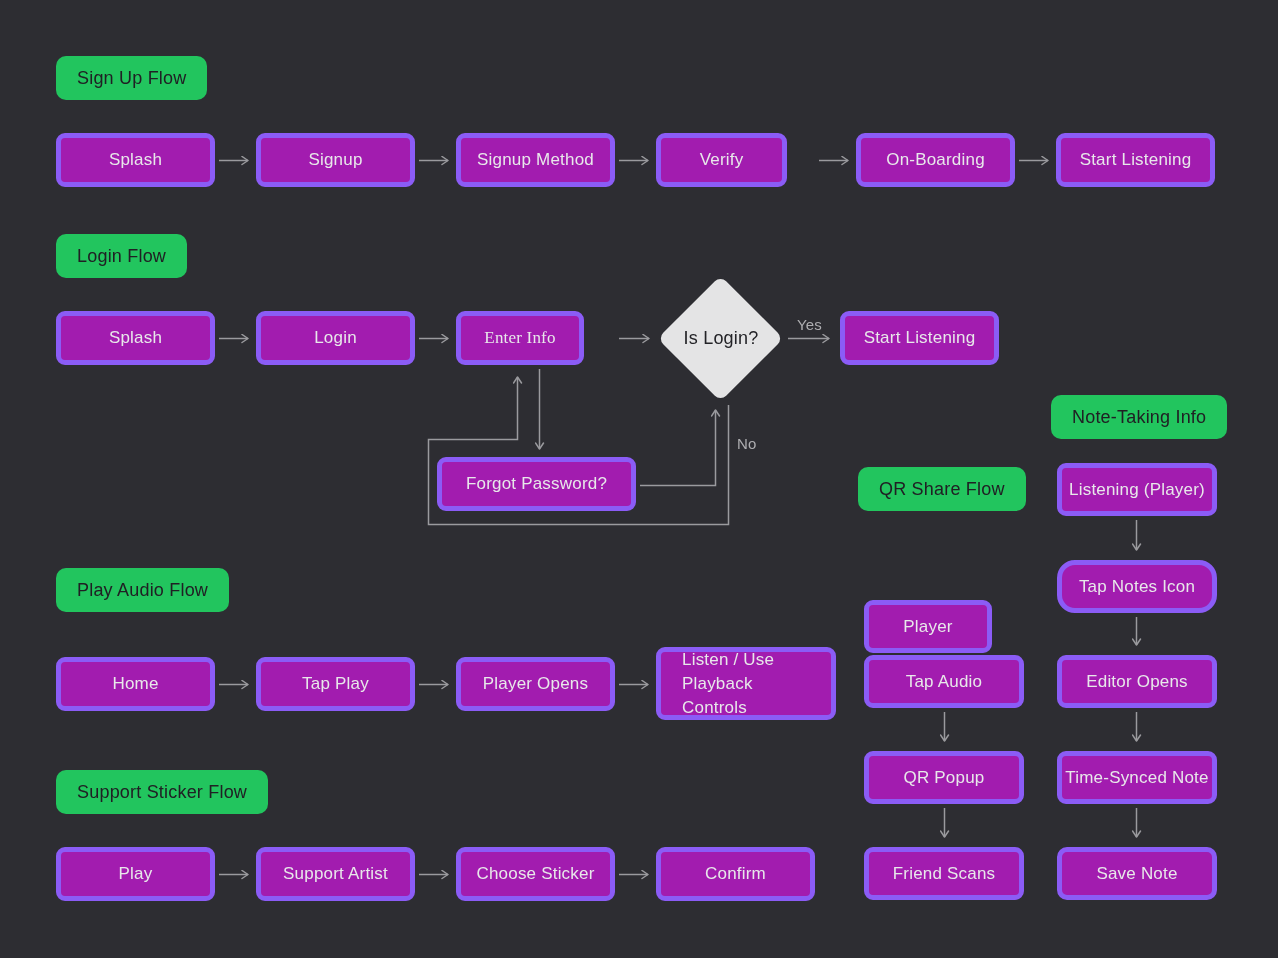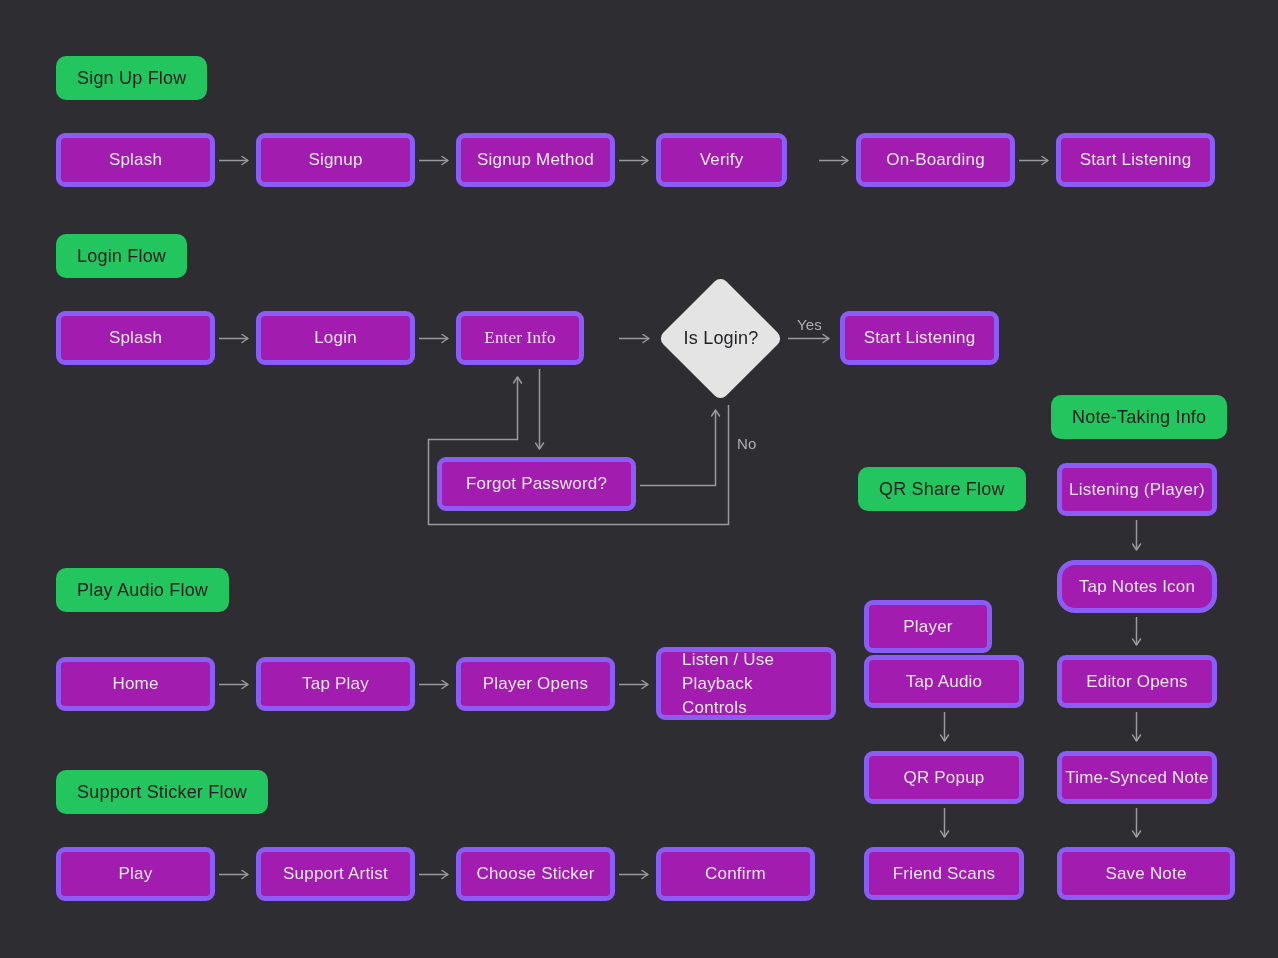--- a/index.html
+++ b/index.html
@@ -243,17 +243,17 @@
     </div>
   <div class="node" style="left:1057px;top:560px;width:160px;height:53px;border-radius:18px;">
       <span>Tap Notes Icon</span>
     </div>
   <div class="node" style="left:1057px;top:655px;width:160px;height:53px;">
       <span>Editor Opens</span>
     </div>
   <div class="node" style="left:1057px;top:751px;width:160px;height:53px;">
       <span>Time-Synced Note</span>
     </div>
-  <div class="node" style="left:1057px;top:847px;width:178px;height:53px;">
+  <div class="node" style="left:1057px;top:847px;width:160px;height:53px;border-radius:10px;">
       <span>Save Note</span>
     </div>
 
 </div>
 
 </body></html>

